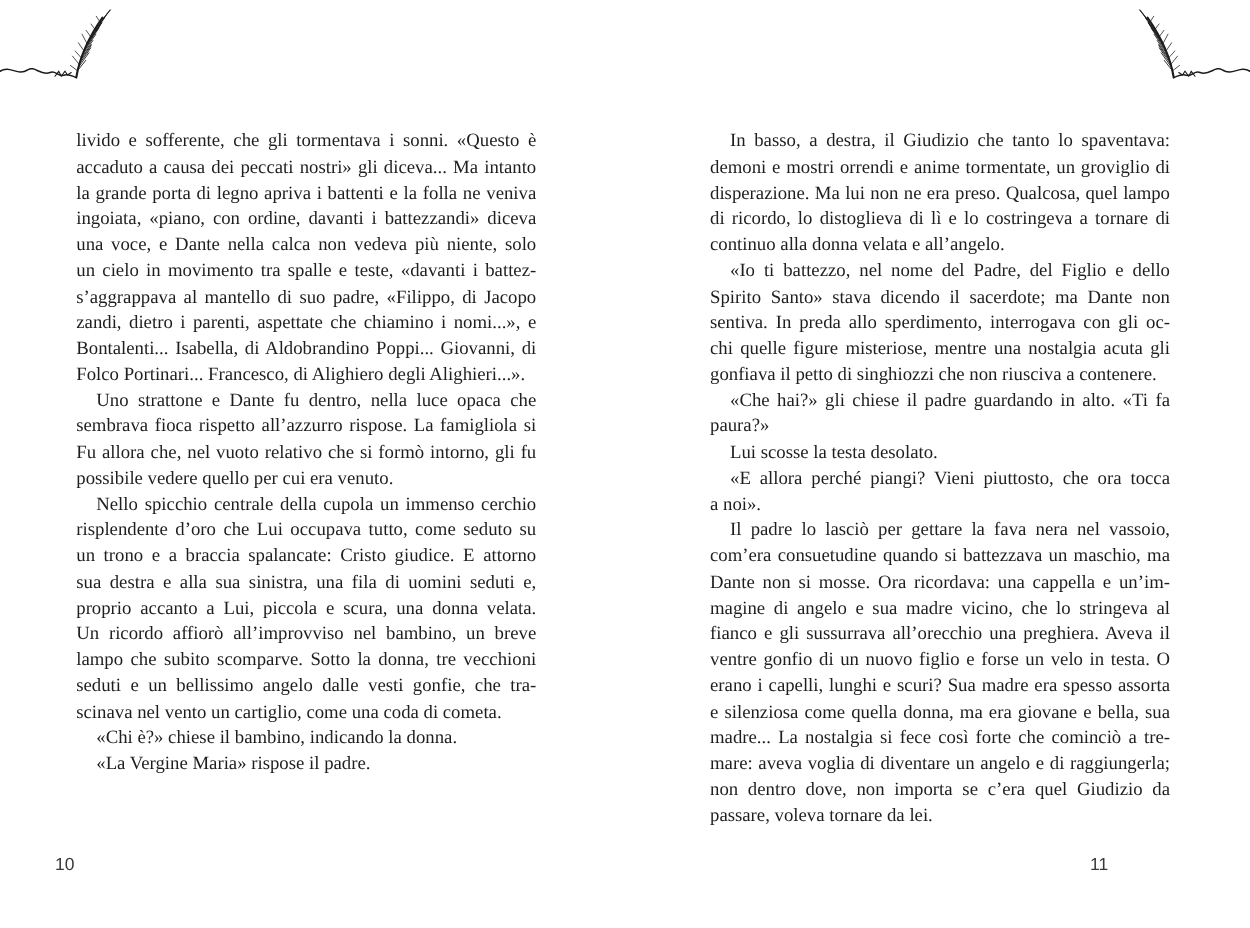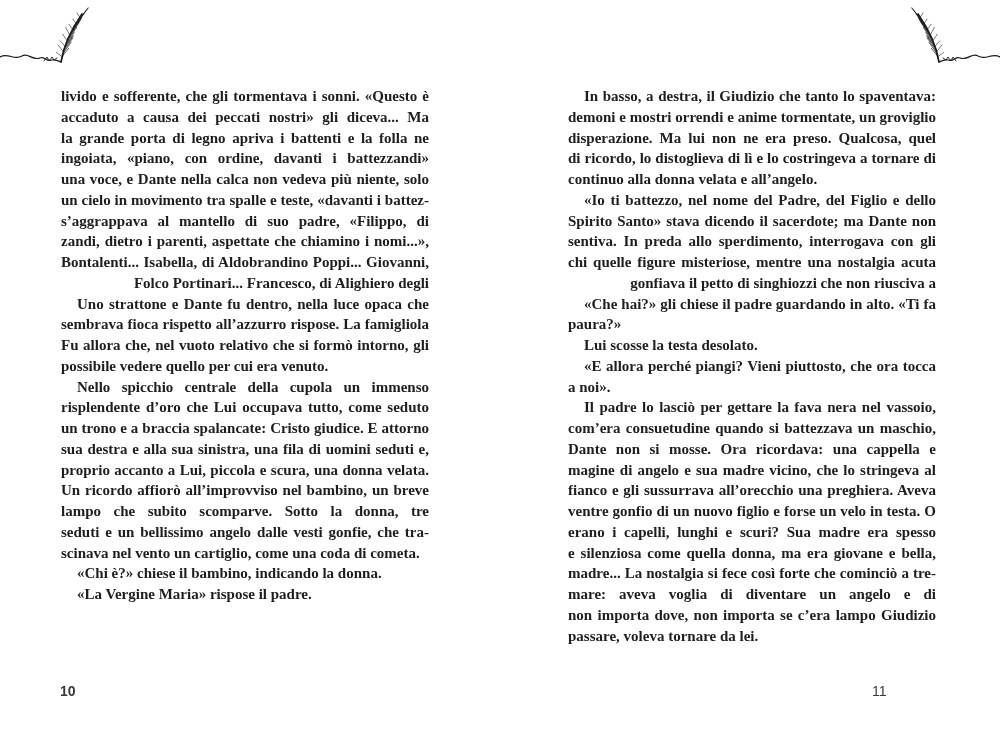--- a/index.html
+++ b/index.html
@@ -20,25 +20,24 @@
     position: absolute;
     top: 6px;
     width: 110px;
     height: 62px;
   }
   .feather.left { left: 0; }
   .feather.right { right: 0; transform: scaleX(-1); }
 
   .page-text {
     position: absolute;
-    top: 86px;
+    top: 103px;
     width: 368px;
     font-size: 15px;
     line-height: 20.75px;
-    font-weight: bold;
   }
   .page-text.left-col  { left: 61px; }
   .page-text.right-col { left: 568px; }
 
   .line {
     height: 20.75px;
     overflow: hidden;
     text-align: justify;
     text-align-last: justify;
   }
@@ -48,21 +47,21 @@
   }
   .line.indent { padding-left: 16px; }
 
   .page-number {
     position: absolute;
     top: 683px;
     font-family: "Liberation Sans", "DejaVu Sans", sans-serif;
     font-size: 14px;
     color: #383838;
   }
-  .page-number.left-num  { left: 60px; font-weight: bold; }
+  .page-number.left-num  { left: 44px; }
   .page-number.right-num { left: 872px; }
 </style>
 </head>
 <body>
 
 <div class="book">
 
   <svg class="feather left" viewBox="0 0 110 62">
       <path d="M0,51 C8,46 14,55 22,50 C28,46 32,55 40,52 C45,50 46,56 52,54 C55,53 58,55 61,56" fill="none" stroke="#1b1b1b" stroke-width="1.2" stroke-linecap="round"></path>
       <path d="M44,55 l3,-4 2,4 3,-4 2,3 3,-2" fill="none" stroke="#1b1b1b" stroke-width="0.9" stroke-linecap="round"></path>
@@ -170,21 +169,21 @@
       <div class="line indent">Il padre lo lasciò per gettare la fava nera nel vassoio,</div>
       <div class="line">com’era consuetudine quando si battezzava un maschio, ma</div>
       <div class="line">Dante non si mosse. Ora ricordava: una cappella e un’im-</div>
       <div class="line">magine di angelo e sua madre vicino, che lo stringeva al</div>
       <div class="line">fianco e gli sussurrava all’orecchio una preghiera. Aveva il</div>
       <div class="line">ventre gonfio di un nuovo figlio e forse un velo in testa. O</div>
       <div class="line">erano i capelli, lunghi e scuri? Sua madre era spesso assorta</div>
       <div class="line">e silenziosa come quella donna, ma era giovane e bella, sua</div>
       <div class="line">madre... La nostalgia si fece così forte che cominciò a tre-</div>
       <div class="line">mare: aveva voglia di diventare un angelo e di raggiungerla;</div>
-      <div class="line">non importa dove, non importa se c’era lampo Giudizio da</div>
+      <div class="line">non dentro dove, non importa se c’era quel Giudizio da</div>
       <div class="line plast">passare, voleva tornare da lei.</div>
     </div>
 
   <div class="page-number left-num">10</div>
 
   <div class="page-number right-num">11</div>
 
 </div>
 
 </body></html>

